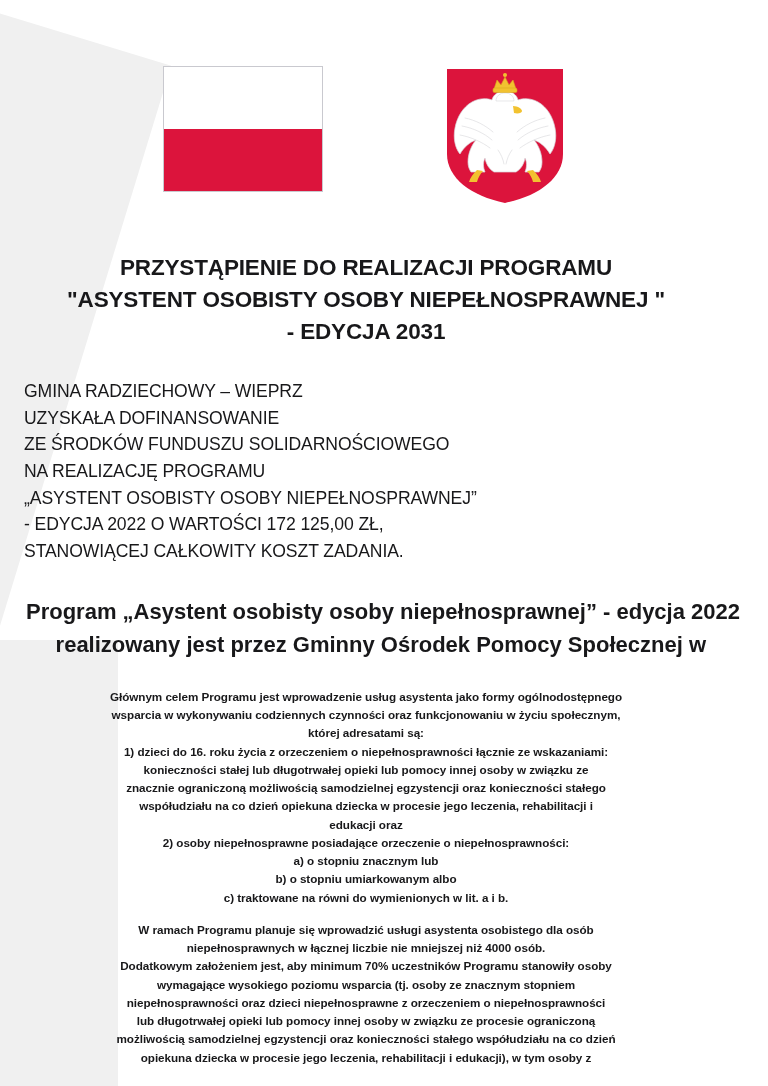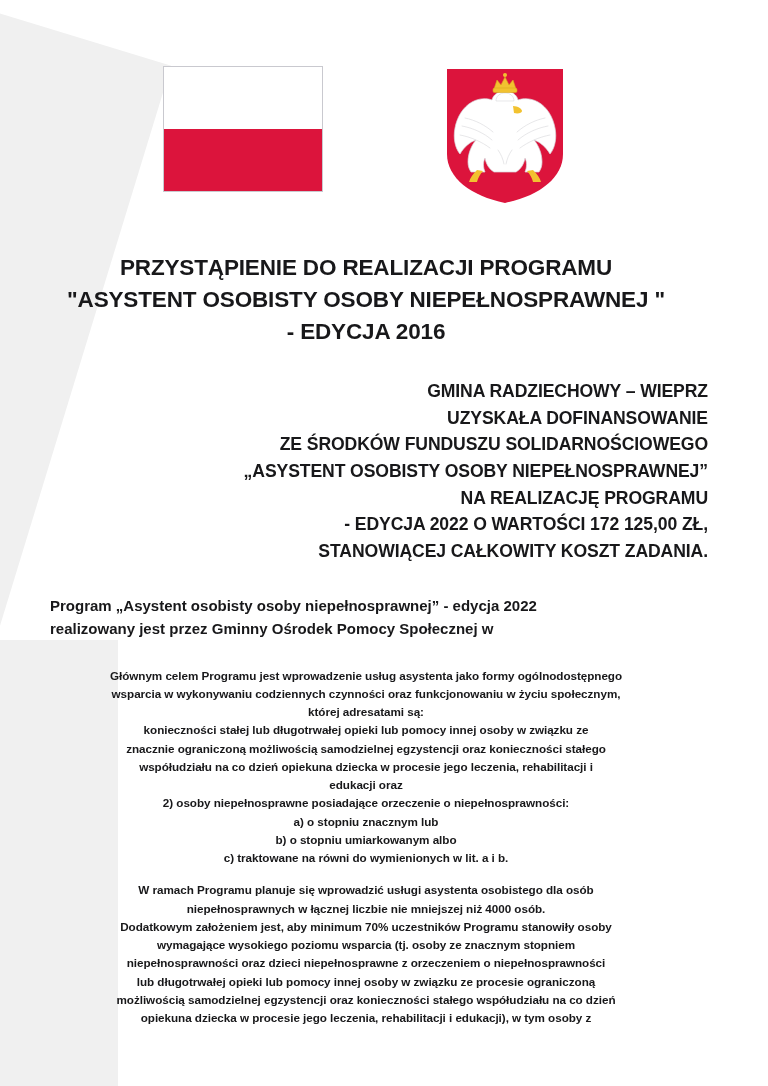--- a/index.html
+++ b/index.html
@@ -89,36 +89,36 @@
     font-size: 22.5px;
     font-weight: bold;
     line-height: 1.42;
     letter-spacing: -0.15px;
     padding: 0 36px;
   }
   .title-main .tline { display: block; white-space: nowrap; }
 
   .title-sub {
     margin-top: 30px;
-    text-align: right;
+    text-align: left;
     font-size: 17.6px;
-    font-weight: bold;
+    font-weight: normal;
     line-height: 1.52;
     letter-spacing: -0.1px;
     padding: 0 24px;
   }
   .title-sub .tline { display: block; white-space: nowrap; }
 
   .title-org {
     margin-top: 30px;
-    text-align: left;
-    font-size: 15px;
+    text-align: right;
+    font-size: 22px;
     font-weight: bold;
     line-height: 1.52;
-    padding: 0 50px;
+    padding: 0 26px;
   }
   .title-org .tline { display: block; white-space: nowrap; }
 
   
   .body-wrap {
     margin-top: 26px;
     padding: 0 86px 0 86px;
   }
 
   .para {
@@ -182,44 +182,45 @@
         <path d="M36 104 C32 108 29 112 28 116 L36 116 C37 112 39 108 42 105 Z"></path>
         <path d="M92 104 C96 108 99 112 100 116 L92 116 C91 112 89 108 86 105 Z"></path>
       </g>
     </svg>
 
   </div>
 
   <h1 class="title-main">
     <span class="tline">PRZYSTĄPIENIE DO REALIZACJI PROGRAMU</span>
     <span class="tline">"ASYSTENT OSOBISTY OSOBY NIEPEŁNOSPRAWNEJ "</span>
-    <span class="tline">- EDYCJA 2016</span>
+    <span class="tline">- EDYCJA 2031</span>
   </h1>
 
   <h2 class="title-sub">
     <span class="tline">GMINA RADZIECHOWY – WIEPRZ</span>
     <span class="tline">UZYSKAŁA DOFINANSOWANIE</span>
     <span class="tline">ZE ŚRODKÓW FUNDUSZU SOLIDARNOŚCIOWEGO</span>
+    <span class="tline">NA REALIZACJĘ PROGRAMU</span>
     <span class="tline">„ASYSTENT OSOBISTY OSOBY NIEPEŁNOSPRAWNEJ”</span>
-    <span class="tline">NA REALIZACJĘ PROGRAMU</span>
     <span class="tline">- EDYCJA 2022  O WARTOŚCI 172 125,00 ZŁ,</span>
     <span class="tline">STANOWIĄCEJ CAŁKOWITY KOSZT ZADANIA.</span>
   </h2>
 
   <h3 class="title-org">
     <span class="tline">Program „Asystent osobisty osoby niepełnosprawnej” - edycja 2022</span>
     <span class="tline">realizowany jest przez Gminny Ośrodek Pomocy Społecznej w</span>
   </h3>
 
   <div class="body-wrap">
 
     <p class="para">
       <span class="pline">Głównym celem Programu jest wprowadzenie usług asystenta jako formy ogólnodostępnego</span>
       <span class="pline">wsparcia w wykonywaniu codziennych czynności oraz funkcjonowaniu w życiu społecznym,</span>
       <span class="pline">której adresatami są:</span>
+      <span class="pline">1) dzieci do 16. roku życia z orzeczeniem o niepełnosprawności łącznie ze wskazaniami:</span>
       <span class="pline">konieczności stałej lub długotrwałej opieki lub pomocy innej osoby w związku ze</span>
       <span class="pline">znacznie ograniczoną możliwością samodzielnej egzystencji oraz konieczności stałego</span>
       <span class="pline">współudziału na co dzień opiekuna dziecka w procesie jego leczenia, rehabilitacji i</span>
       <span class="pline">edukacji oraz</span>
       <span class="pline">2) osoby niepełnosprawne posiadające orzeczenie o niepełnosprawności:</span>
       <span class="pline">a) o stopniu znacznym lub</span>
       <span class="pline">b) o stopniu umiarkowanym albo</span>
       <span class="pline">c) traktowane na równi do wymienionych w lit. a i b.</span>
     </p>
 

